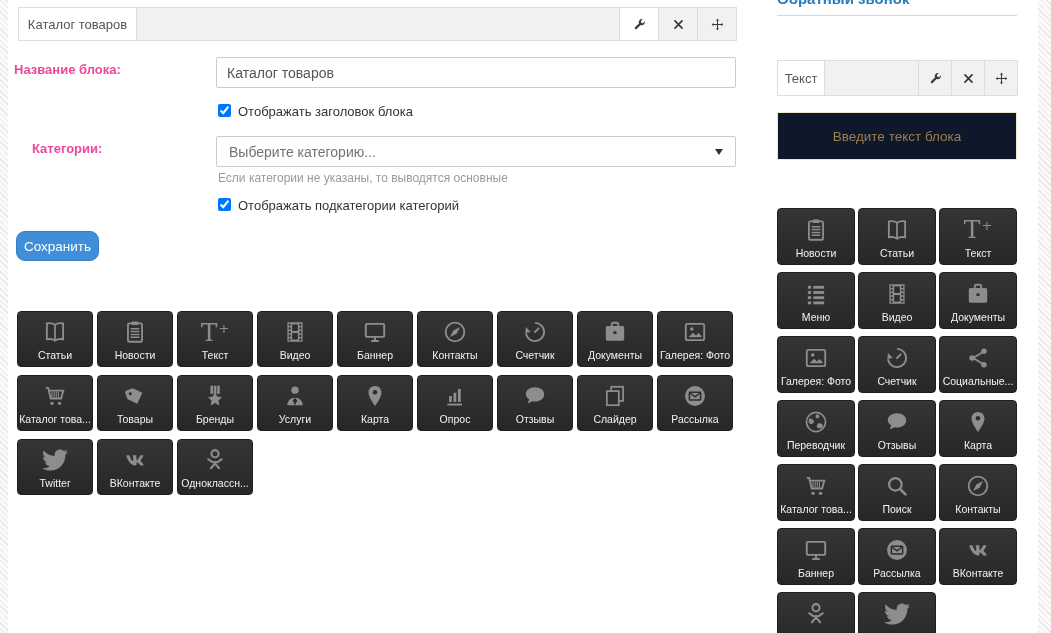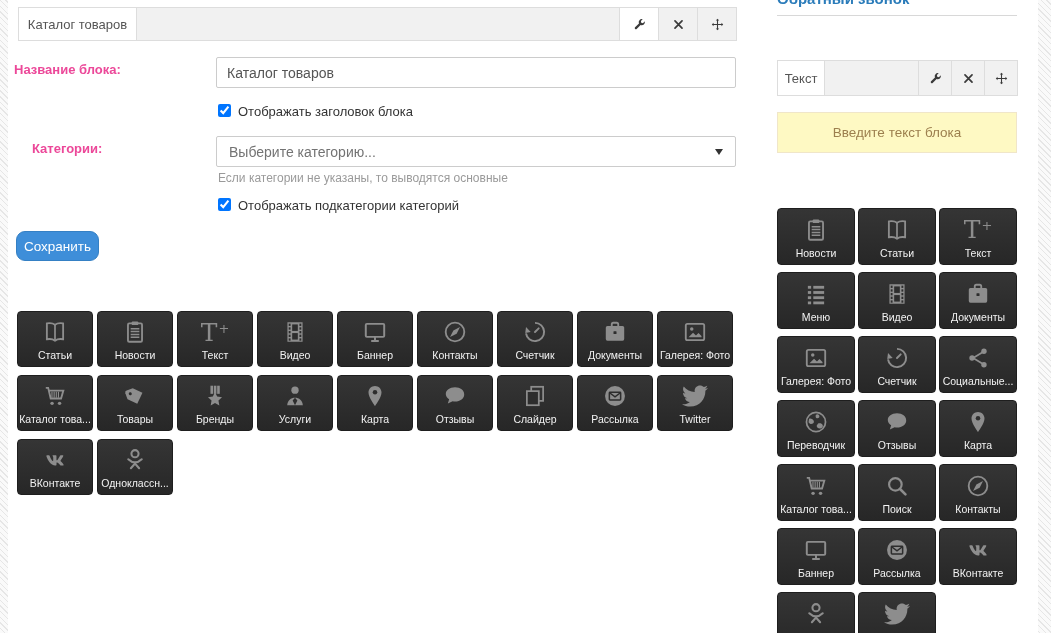--- a/index.html
+++ b/index.html
@@ -43,21 +43,21 @@
   .tile-icon{flex:1;display:flex;align-items:center;justify-content:center;padding-top:3px}
   .tile-icon svg{width:26px;height:26px;display:block}
   .tile-label{font-size:10.5px;color:#f2f2f2;line-height:1;padding:0 3px 6px;max-width:100%;
     white-space:nowrap;overflow:hidden;text-overflow:ellipsis}
   .tplus{font-family:"DejaVu Serif",serif;font-size:25px;color:#8d8d8d;line-height:1}
   .tplus .plus{font-size:13px;vertical-align:8px;margin-left:1px}
 
   
   .sb-heading{position:absolute;left:769px;top:-10px;font-size:15px;font-weight:bold;color:#2b7cba;cursor:pointer}
   .sb-divider{position:absolute;left:769px;top:15px;width:240px;border-top:1px solid #d8d8d8}
-  .notice{position:absolute;left:769px;top:112px;width:240px;height:41px;background:#fef9c3;border:1px solid #f0e6c9;
+  .notice{position:absolute;left:769px;top:112px;width:240px;height:48px;background:#0f172a;border:1px solid #f0e6c9;
     box-sizing:border-box;display:flex;align-items:center;justify-content:center;font-size:13.5px;color:#9c7f4e}
 </style>
 </head>
 <body>
 
 <div class="canvas">
 
   <div class="bar" style="left:10px;top:7px;width:719px;height:34px">
     <div class="bar-tab" style="width:118px">
       <span>Каталог товаров</span>
@@ -256,20 +256,33 @@
           <svg viewBox="0 0 24 24">
             <path d="M12 2.8c-3.3 0-6 2.6-6 5.9 0 4.4 6 12.5 6 12.5s6-8.1 6-12.5c0-3.3-2.7-5.9-6-5.9z" fill="#8d8d8d"></path>
             <circle cx="12" cy="8.6" r="2.1" fill="#2d2d2d"></circle>
           </svg>
         </span>
         <span class="tile-label">Карта</span>
       </div>
       <div class="tile">
         <span class="tile-icon">
           <svg viewBox="0 0 24 24">
+            <g fill="#8d8d8d">
+              <rect x="6.5" y="12" width="2.6" height="5.5"></rect>
+              <rect x="10.6" y="9" width="2.6" height="8.5"></rect>
+              <rect x="14.7" y="5.5" width="2.6" height="12"></rect>
+              <rect x="5" y="19" width="13.5" height="1.8"></rect>
+            </g>
+          </svg>
+        </span>
+        <span class="tile-label">Опрос</span>
+      </div>
+      <div class="tile">
+        <span class="tile-icon">
+          <svg viewBox="0 0 24 24">
             <path d="M12 4c-5 0-8.5 2.7-8.5 6.2 0 2 1.2 3.7 3.1 4.8L5.4 19l4.4-2.2c.7.1 1.4.2 2.2.2 5 0 8.5-2.8 8.5-6.5S17 4 12 4z" fill="#8d8d8d"></path>
           </svg>
         </span>
         <span class="tile-label">Отзывы</span>
       </div>
       <div class="tile">
         <span class="tile-icon">
           <svg viewBox="0 0 24 24">
             <rect x="8.5" y="3.5" width="11" height="13" fill="none" stroke="#8d8d8d" stroke-width="1.6"></rect>
             <rect x="4.5" y="7.5" width="11" height="13" fill="#2d2d2d" stroke="#8d8d8d" stroke-width="1.6"></rect>

